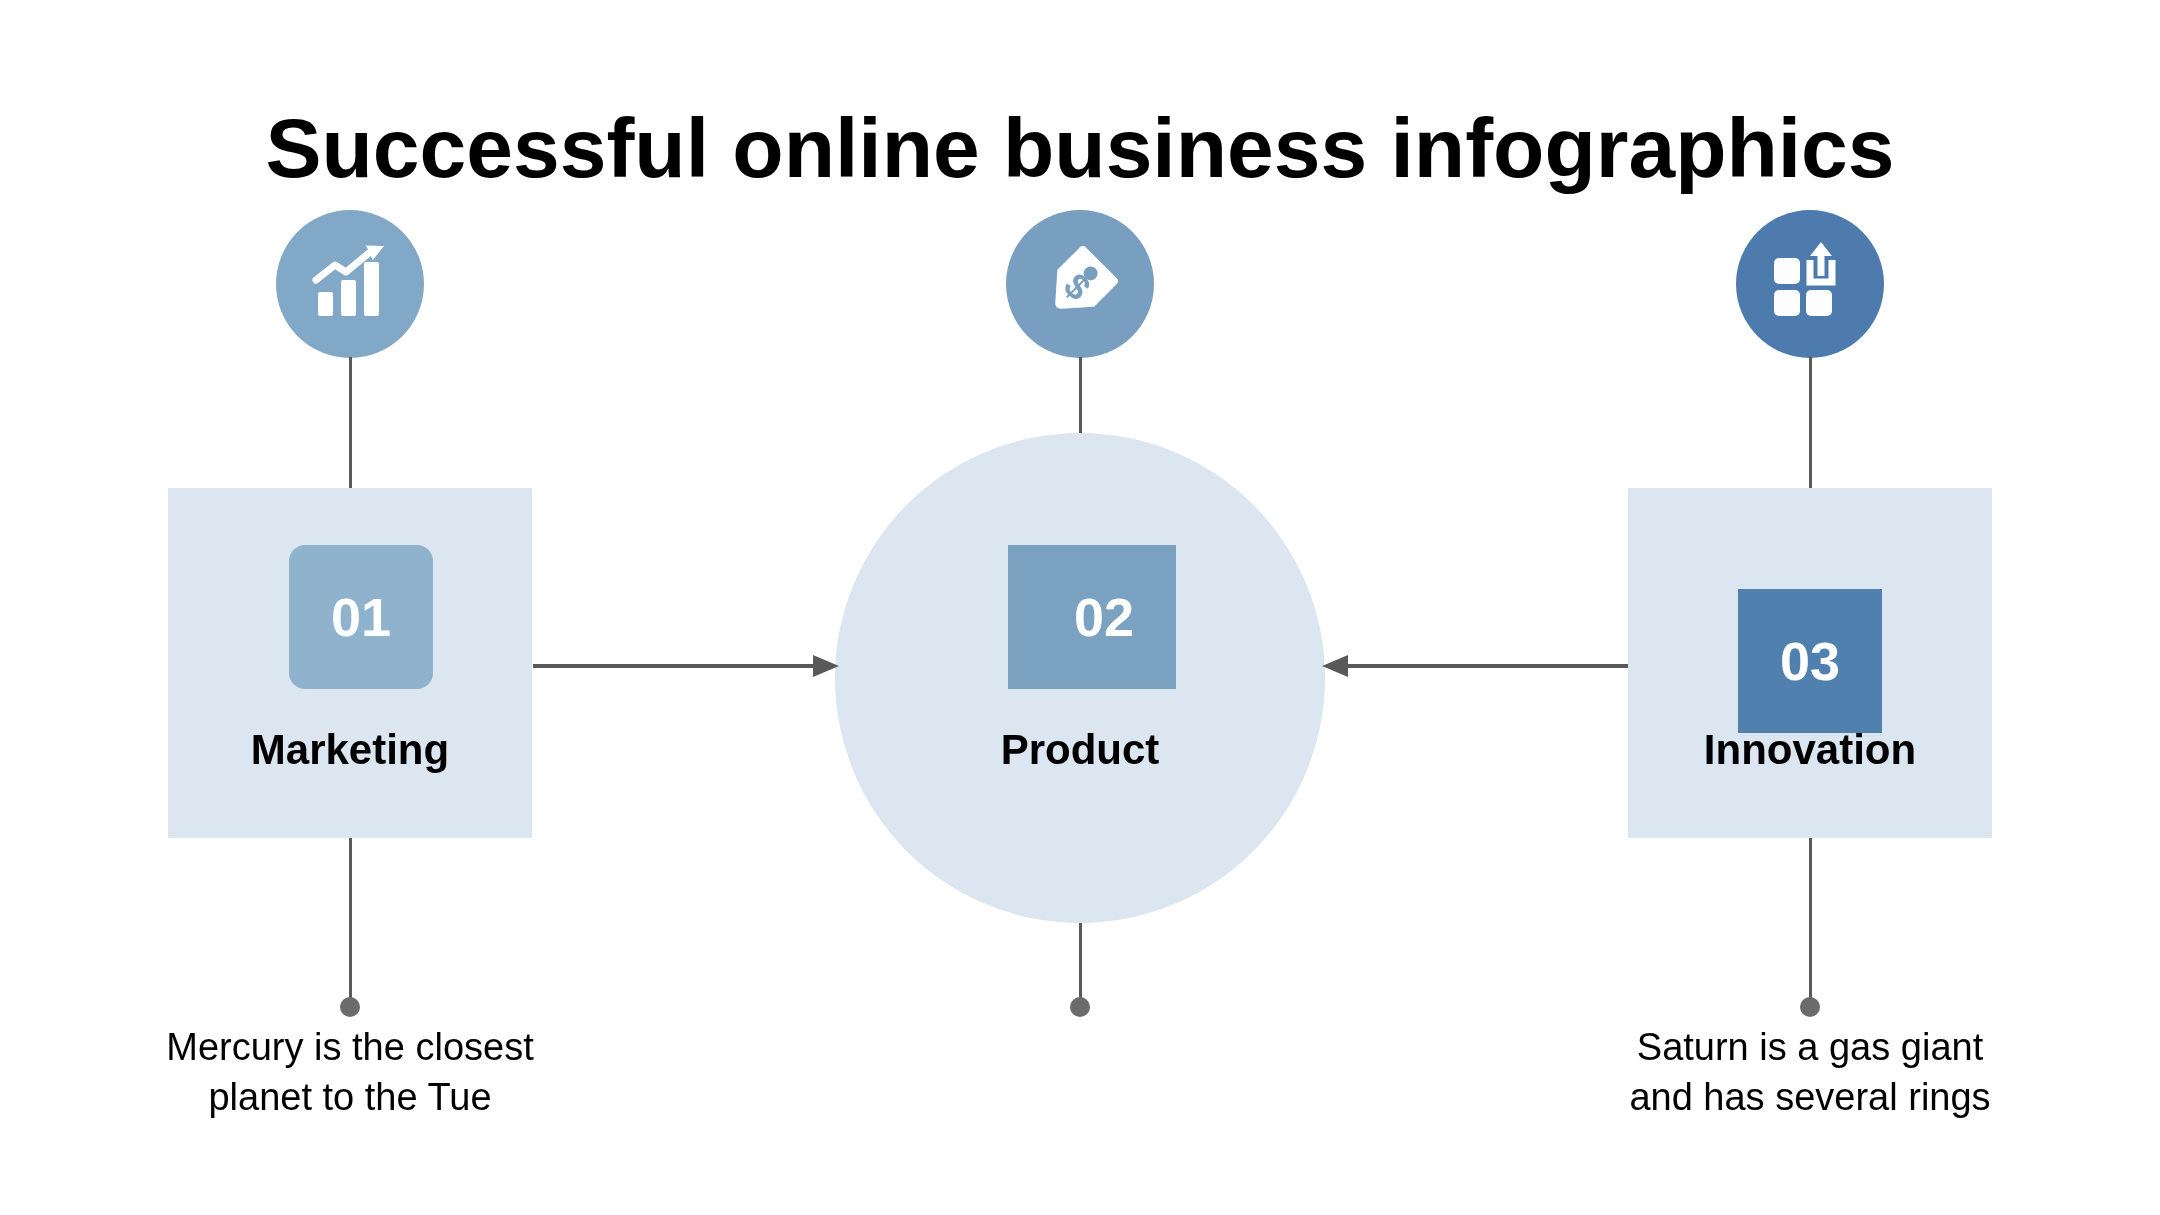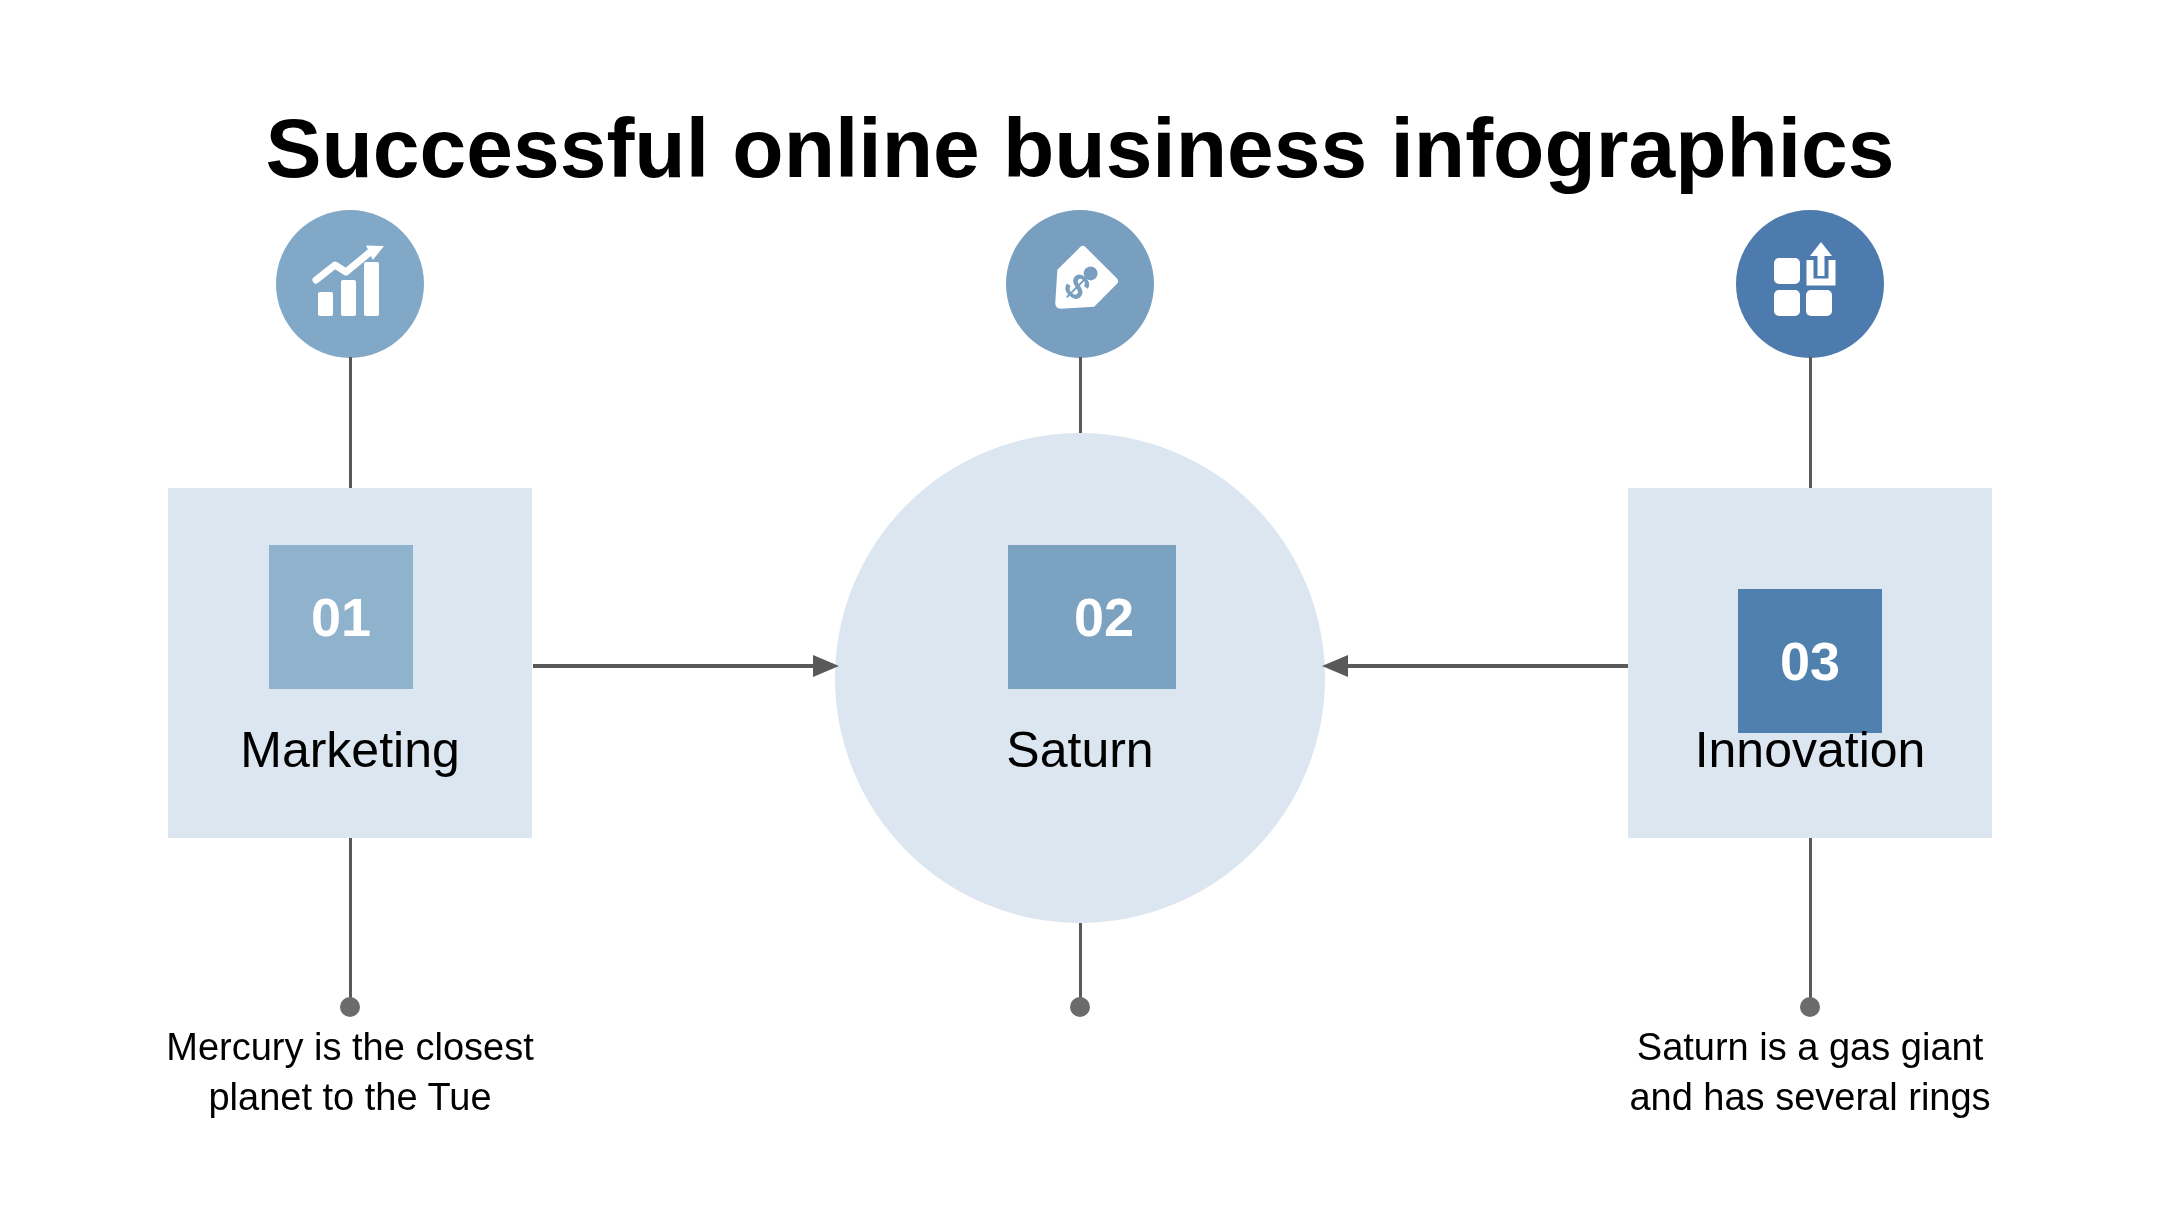--- a/index.html
+++ b/index.html
@@ -10,23 +10,23 @@
   .icon-circle{position:absolute;top:210px;width:148px;height:148px;border-radius:50%;
                display:flex;align-items:center;justify-content:center;}
   .ic1{left:276px;} .ic2{left:1006px;} .ic3{left:1736px;}
   .vline{position:absolute;width:3px;background:#595959;}
   .panel{position:absolute;background:#dbe6f0;}
   .box1{left:168px;top:488px;width:364px;height:350px;}
   .circle2{left:835px;top:433px;width:490px;height:490px;border-radius:50%;}
   .box3{left:1628px;top:488px;width:364px;height:350px;}
   .numsq{position:absolute;top:545px;width:144px;height:144px;text-align:center;
          line-height:144px;font-size:54px;font-weight:bold;color:#fff;}
-  .n1{left:269px;} .n2{left:1008px;padding-left:24px;} .n3{left:1738px;}
+  .n1{left:289px;border-radius:16px;} .n2{left:1008px;padding-left:24px;} .n3{left:1738px;}
   .steplabel{position:absolute;top:710px;height:80px;line-height:80px;text-align:center;
-             font-size:50px;font-weight:normal;}
+             font-size:42px;font-weight:bold;}
   .l1{left:168px;width:364px;} .l2{left:835px;width:490px;} .l3{left:1628px;width:364px;}
   .dot{position:absolute;top:997px;width:20px;height:20px;border-radius:50%;background:#6b6b6b;}
   .d1{left:340px;} .d2{left:1070px;} .d3{left:1800px;}
   .caption{position:absolute;top:1022px;width:500px;text-align:center;font-size:38px;
            line-height:50px;white-space:pre-line;}
   .cap1{left:100px;} .cap2{left:830px;} .cap3{left:1560px;}
   .arrow{position:absolute;top:652px;width:306px;height:28px;}
   .a1{left:533px;} .a2{left:1322px;}
 </style>
 </head>
@@ -73,21 +73,21 @@
 
   <div class="panel box1" style="background-color: rgb(219, 230, 240);"></div>
   <div class="panel circle2" style="background-color: rgb(219, 230, 240);"></div>
   <div class="panel box3" style="background-color: rgb(219, 230, 240);"></div>
 
   <div class="numsq n1" style="background-color: rgb(143, 179, 205);">01</div>
   <div class="numsq n2" style="background-color: rgb(124, 162, 194);">02</div>
   <div class="numsq n3" style="background-color: rgb(80, 128, 174); margin-top: 44px;">03</div>
 
   <div class="steplabel l1">Marketing</div>
-  <div class="steplabel l2">Saturn</div>
+  <div class="steplabel l2">Product</div>
   <div class="steplabel l3">Innovation</div>
 
   <svg class="arrow a1" viewBox="0 0 306 28">
     <line x1="0" y1="14" x2="284" y2="14" stroke-width="4" stroke="#595959"></line>
     <polygon points="306,14 280,3 280,25" fill="#595959"></polygon>
   </svg>
   <svg class="arrow a2" viewBox="0 0 306 28">
     <polygon points="0,14 26,3 26,25" fill="#595959"></polygon>
     <line x1="22" y1="14" x2="306" y2="14" stroke-width="4" stroke="#595959"></line>
   </svg>

